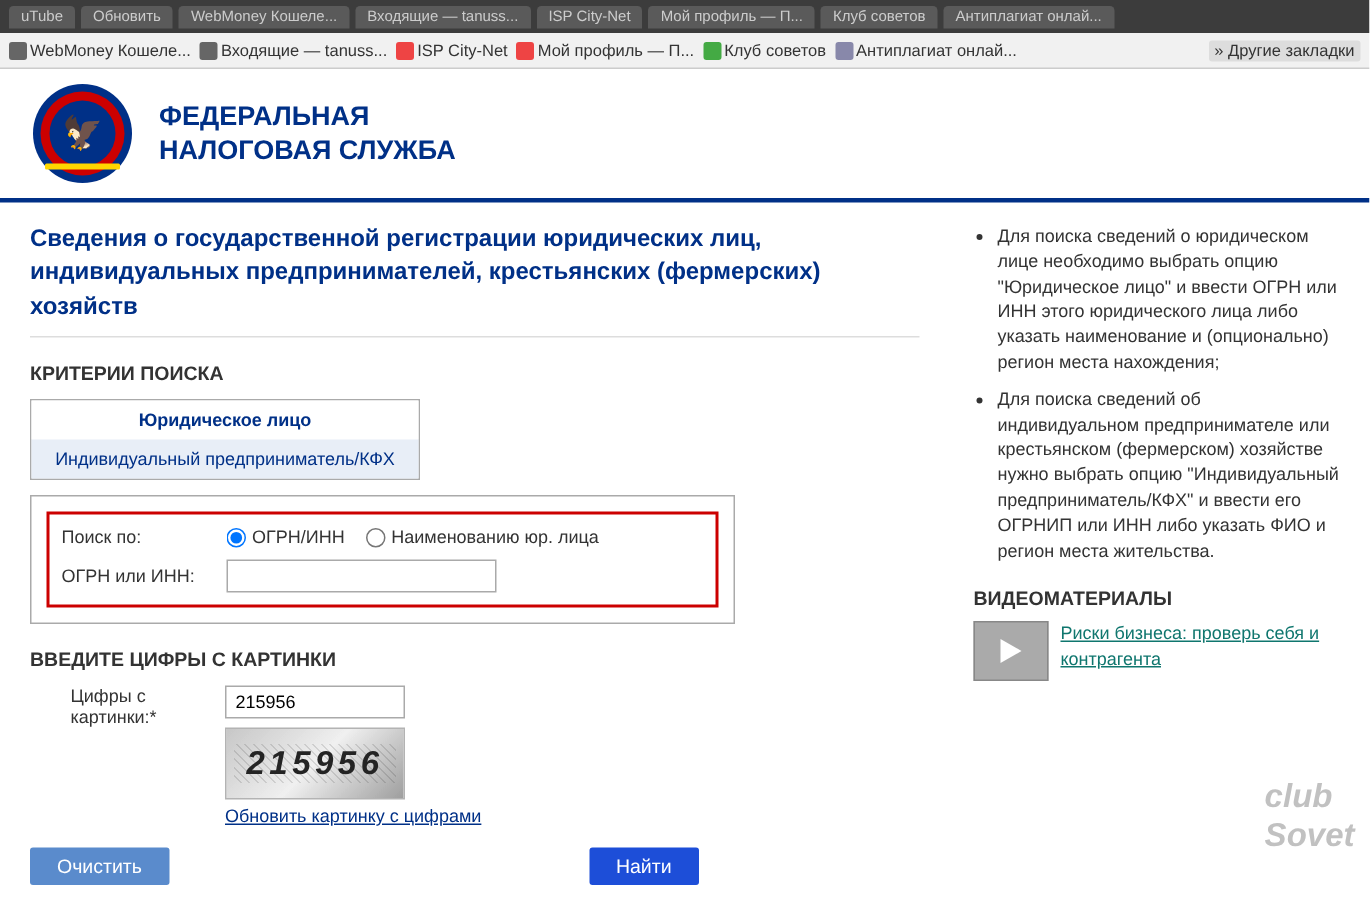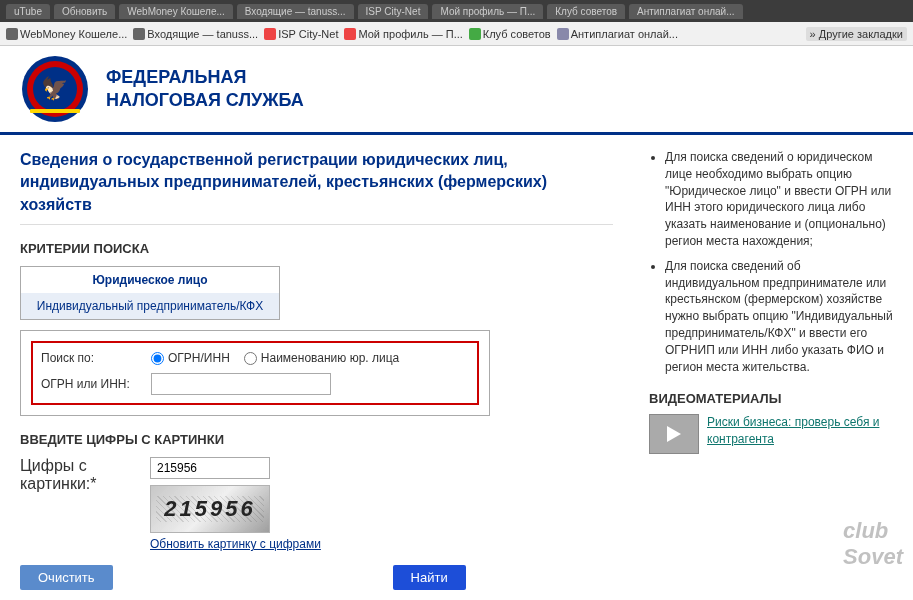--- a/index.html
+++ b/index.html
@@ -217,22 +217,23 @@
     .captcha-row {
       display: flex;
       align-items: flex-start;
       gap: 10px;
     }
     .captcha-label-col {
       width: 120px;
       flex-shrink: 0;
     }
     .captcha-label {
-      font-size: 16px;
-      color: #333;
+      font-size: 12px;
+      color: #333;
+      margin-left: 27px;
     }
     .captcha-input {
       border: 1px solid #aaa;
       padding: 3px 6px;
       font-size: 12px;
       width: 120px;
       margin-bottom: 6px;
     }
     .captcha-image {
       width: 120px;

